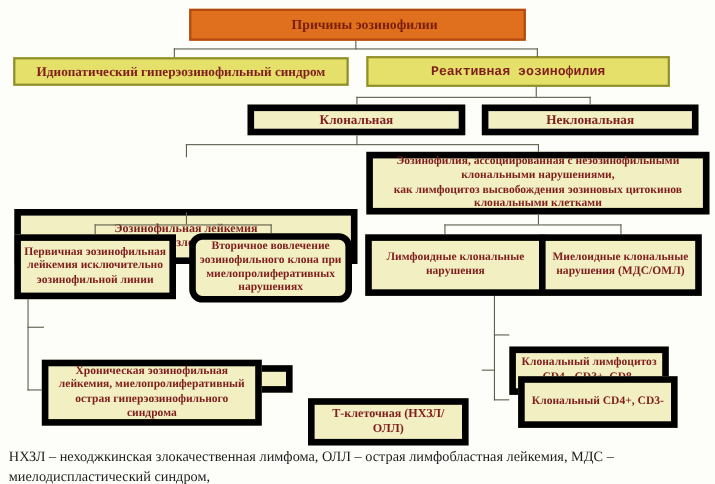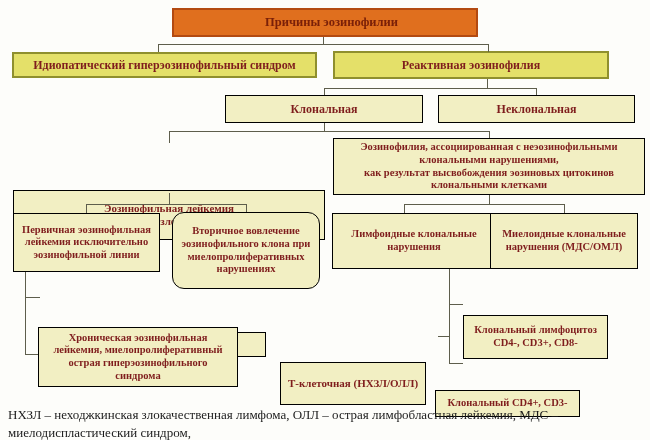--- a/index.html
+++ b/index.html
@@ -28,21 +28,21 @@
     color:#7a2008;
     font-size:12.5px;
   }
   .lvl2{
     background:#e4e069;
     border:2px solid #8f8f2e;
     font-size:12px;
   }
   .pale{
     background:#f2efc3;
-    border:1px solid #000000;
+    border:6px solid #000000;
     font-size:12px;
   }
   .small{font-size:10.5px;}
   .mid{font-size:11px;margin-top:47px;}
   .line{position:absolute;background:#5e5e4c;}
   .caption{
     position:absolute;
     font-size:13px;
     color:#1c1c1c;
     white-space:pre-line;
@@ -52,39 +52,39 @@
 </style>
 </head>
 <body>
 
 <div class="page">
 
   <div class="box root" style="left:172px;top:8px;width:306px;height:29px;padding-left:16px;">Причины эозинофилии</div>
 
   <div class="box lvl2" style="left:12px;top:52px;width:305px;height:26px;">Идиопатический гиперэозинофильный синдром</div>
 
-  <div class="box lvl2" style="left:333px;top:51px;width:276px;height:28px;">Реактивная эозинофилия</div>
+  <div class="box lvl2" style="left:333px;top:51px;width:276px;height:28px;font-family:Liberation Mono, monospace;">Реактивная эозинофилия</div>
 
   <div class="box pale" style="left:225px;top:95px;width:198px;height:28px;">Клональная</div>
 
   <div class="box pale" style="left:438px;top:95px;width:197px;height:28px;">Неклональная</div>
 
   <div class="box pale mid" style="left:13px;top:143px;width:312px;height:50px;">Эозинофильная лейкемия
 (эозинофилы – часть злокачественного клона)</div>
 
   <div class="box pale small" style="left:333px;top:138px;width:312px;height:57px;">Эозинофилия, ассоциированная с неэозинофильными
 клональными нарушениями,
-как результат высвобождения эозиновых цитокинов
+как лимфоцитоз высвобождения эозиновых цитокинов
 клональными клетками</div>
 
   <div class="box pale small" style="left:13px;top:213px;width:147px;height:59px;">Первичная эозинофильная
 лейкемия исключительно
 эозинофильной линии</div>
 
-  <div class="box pale small" style="left:172px;top:212px;width:148px;height:77px;border-radius:12px;">Вторичное вовлечение
+  <div class="box pale small" style="left:172px;top:212px;width:148px;height:63px;border-radius:12px;">Вторичное вовлечение
 эозинофильного клона при
 миелопролиферативных
 нарушениях</div>
 
   <div class="box pale small" style="left:332px;top:213px;width:164px;height:56px;">Лимфоидные клональные
 нарушения</div>
 
   <div class="box pale small" style="left:490px;top:213px;width:148px;height:56px;">Миелоидные клональные
 нарушения (МДС/ОМЛ)</div>
 
@@ -93,21 +93,21 @@
   <div class="box pale small" style="left:38px;top:327px;width:200px;height:60px;">Хроническая эозинофильная
 лейкемия, миелопролиферативный
 острая гиперэозинофильного
 синдрома</div>
 
   <div class="box pale mid" style="left:280px;top:315px;width:146px;height:43px;">Т-клеточная (НХЗЛ/ОЛЛ)</div>
 
   <div class="box pale small" style="left:463px;top:283px;width:145px;height:44px;margin-top:32px;">Клональный лимфоцитоз
 CD4-, CD3+, CD8-</div>
 
-  <div class="box pale small" style="left:435px;top:342px;width:145px;height:27px;margin-top:48px;">Клональный CD4+, CD3-</div>
+  <div class="box pale small" style="left:471px;top:342px;width:145px;height:47px;">Клональный CD4+, CD3-</div>
 
   <div class="line" style="left:323px;top:37px;width:1px;height:8px;"></div>
   <div class="line" style="left:158px;top:44px;width:331px;height:1px;"></div>
   <div class="line" style="left:158px;top:44px;width:1px;height:8px;"></div>
   <div class="line" style="left:488px;top:44px;width:1px;height:8px;"></div>
 
   <div class="line" style="left:487px;top:79px;width:1px;height:9px;"></div>
   <div class="line" style="left:324px;top:88px;width:213px;height:1px;"></div>
   <div class="line" style="left:324px;top:88px;width:1px;height:7px;"></div>
   <div class="line" style="left:536px;top:88px;width:1px;height:7px;"></div>

